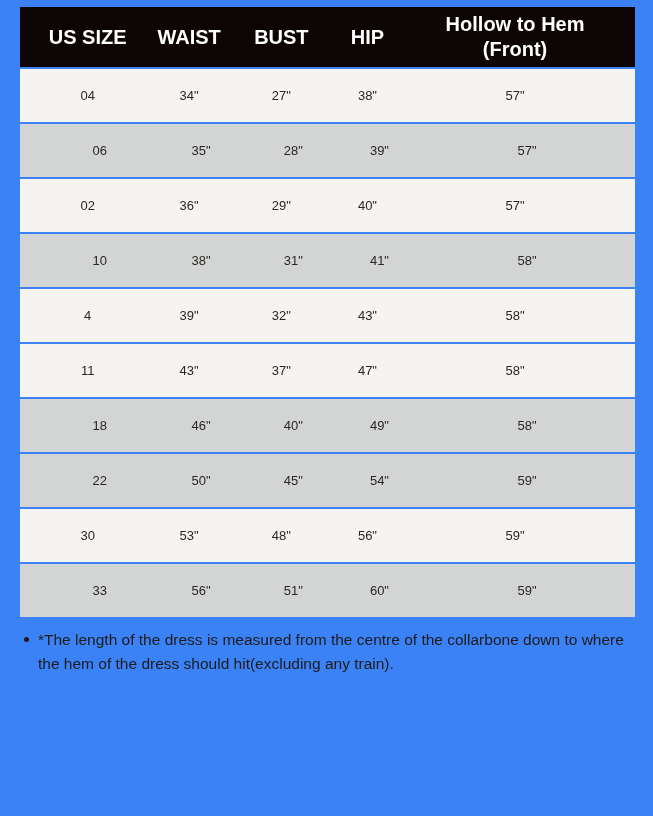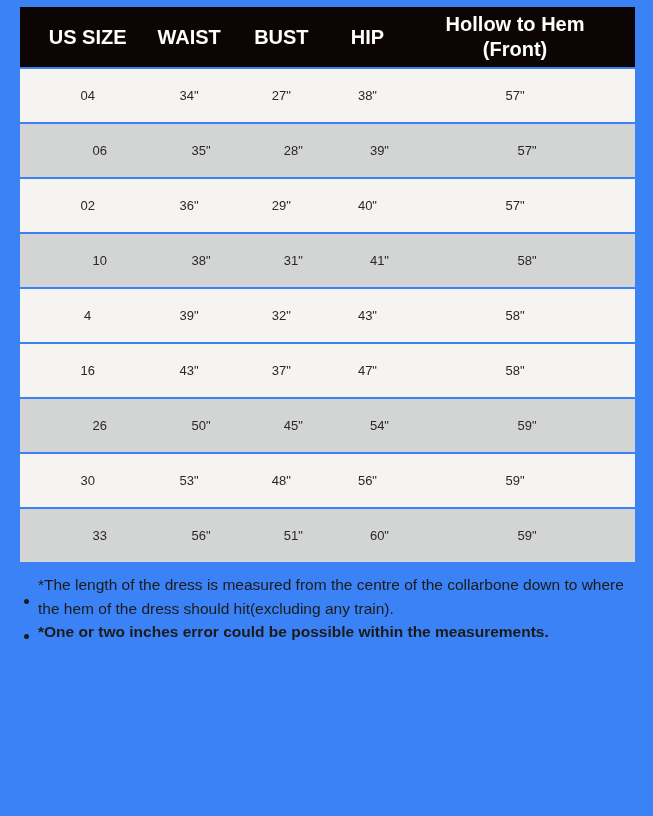--- a/index.html
+++ b/index.html
@@ -43,21 +43,21 @@
     padding: 0;
   }
   tr.row-light td { background: #f5f4f1; }
   tr.row-dark  td { background: #d3d5d4; padding-left: 24px; }
 
   .notes {
     margin: 9px 0 0 4px;
   }
   .note {
     display: flex;
-    align-items: center;
+    align-items: flex-start;
     gap: 9px;
     font-size: 15.5px;
     line-height: 1.52;
     color: #1c1b19;
     width: 600px;
   }
   .note .dot {
     flex: none;
     width: 5px;
     height: 5px;
@@ -120,28 +120,35 @@
         <td>58"</td>
       </tr>
       <tr class="row-light">
         <td>4</td>
         <td>39"</td>
         <td>32"</td>
         <td>43"</td>
         <td>58"</td>
       </tr>
       <tr class="row-light">
-        <td>16</td>
+        <td>11</td>
         <td>43"</td>
         <td>37"</td>
         <td>47"</td>
         <td>58"</td>
       </tr>
       <tr class="row-dark">
-        <td>26</td>
+        <td>18</td>
+        <td>46"</td>
+        <td>40"</td>
+        <td>49"</td>
+        <td>58"</td>
+      </tr>
+      <tr class="row-dark">
+        <td>22</td>
         <td>50"</td>
         <td>45"</td>
         <td>54"</td>
         <td>59"</td>
       </tr>
       <tr class="row-light">
         <td>30</td>
         <td>53"</td>
         <td>48"</td>
         <td>56"</td>
@@ -155,19 +162,15 @@
         <td>59"</td>
       </tr>
     </tbody>
   </table>
 
   <div class="notes">
     <div class="note">
       <span class="dot"></span>
       <span>*The length of the dress is measured from the centre of the collarbone down to where the hem of the dress should hit(excluding any train).</span>
     </div>
-    <div class="note bold">
-      <span class="dot"></span>
-      <span>*One or two inches error could be possible within the measurements.</span>
-    </div>
   </div>
 
 </div>
 
 </body></html>

